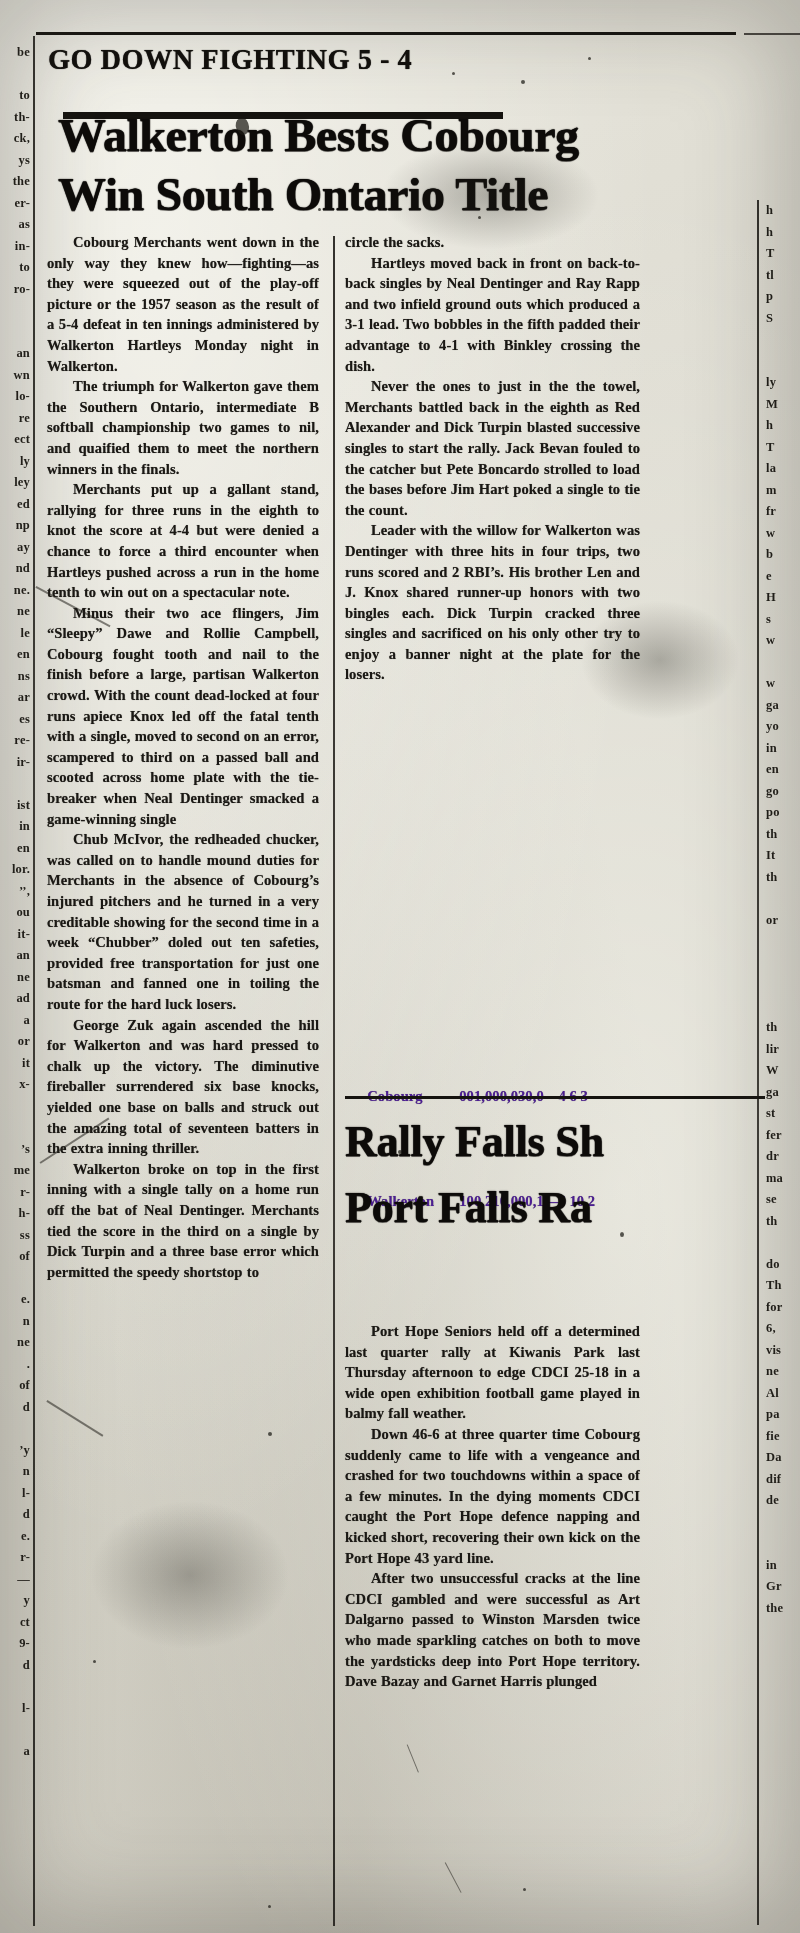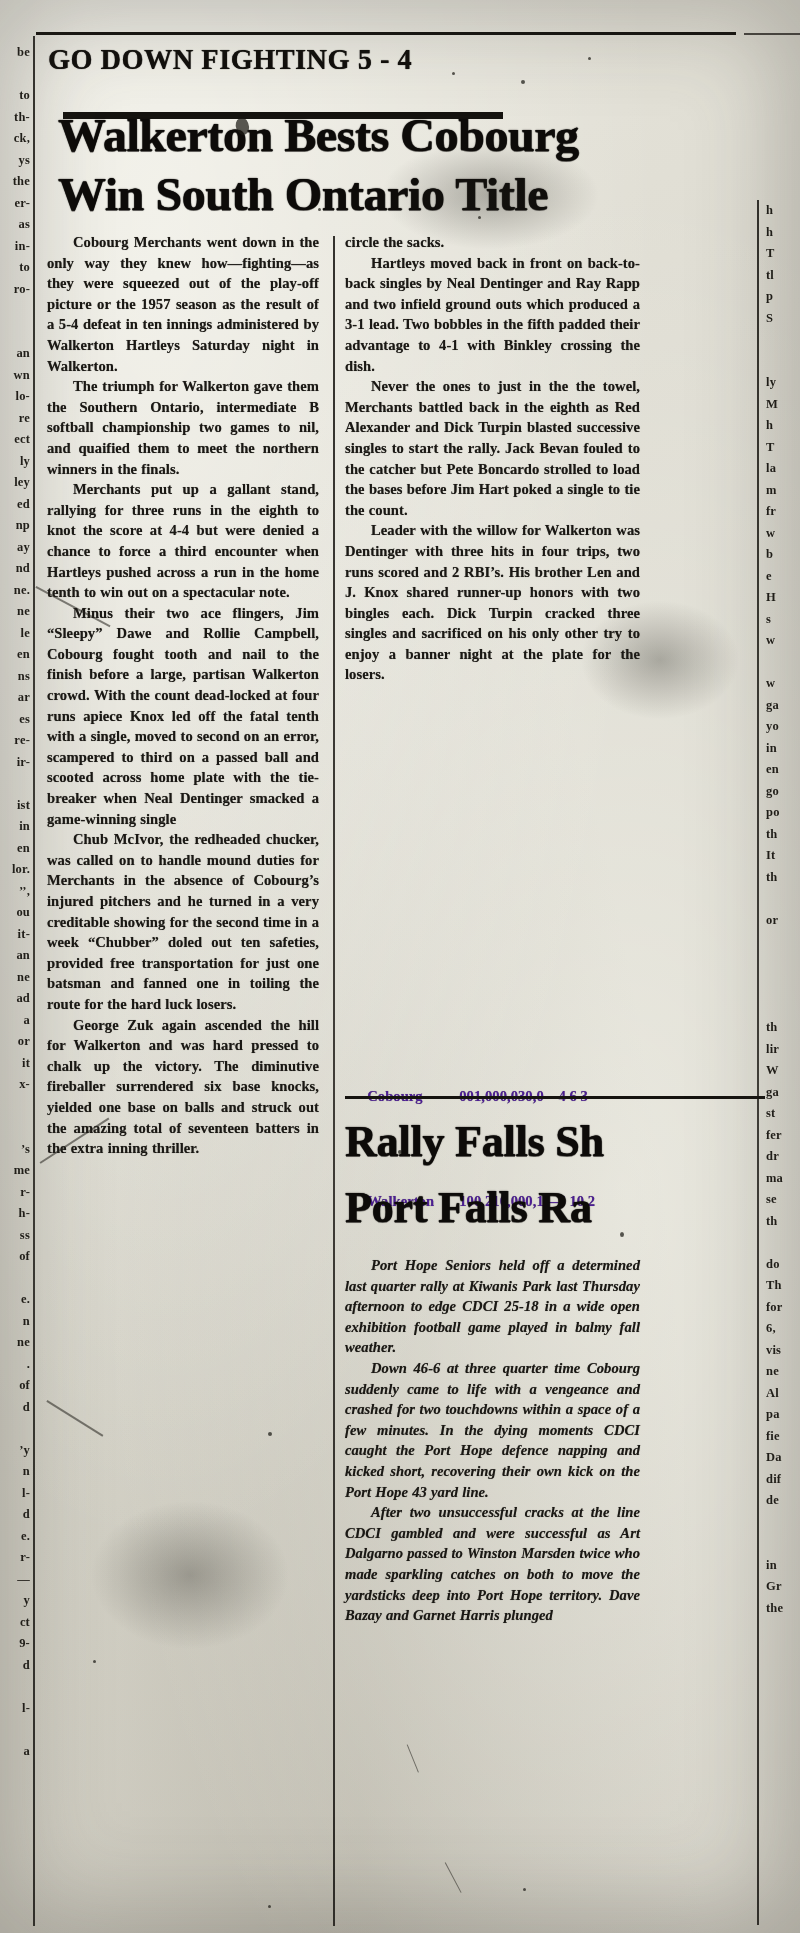--- a/index.html
+++ b/index.html
@@ -331,26 +331,27 @@
   <div class="col-rule" style="left:333px; top:236px; height:1690px;"></div>
 
   <div class="kicker" style="left:48px; top:42px;">GO DOWN FIGHTING 5 - 4</div>
 
   <div class="rule" style="left:63px; top:112px; width:440px; height:7px;"></div>
 
   <div class="hl hl-main" style="left:58px; top:108px;">Walkerton Bests Cobourg</div>
   <div class="hl hl-main" style="left:58px; top:167px;">Win South Ontario Title</div>
 
   <div class="col" style="left:47px; top:232px; width:272px;">
-    <p>Cobourg Merchants went down in the only way they knew how—fighting—as they were squeezed out of the play-off picture or the 1957 season as the result of a 5-4 defeat in ten innings administered by Walkerton Hartleys Saturday night in Walkerton.</p>
+    <p>Cobourg Merchants went down in the only way they knew how—fighting—as they were squeezed out of the play-off picture or the 1957 season as the result of a 5-4 defeat in ten innings administered by Walkerton Hartleys Monday night in Walkerton.</p>
     <p>The triumph for Walkerton gave them the Southern Ontario, intermediate B softball championship two games to nil, and quaified them to meet the northern winners in the finals.</p>
     <p>Merchants put up a gallant stand, rallying for three runs in the eighth to knot the score at 4-4 but were denied a chance to force a third encounter when Hartleys pushed across a run in the home tenth to win out on a spectacular note.</p>
     <p>Minus their two ace flingers, Jim “Sleepy” Dawe and Rollie Campbell, Cobourg fought tooth and nail to the finish before a large, partisan Walkerton crowd. With the count dead-locked at four runs apiece Knox led off the fatal tenth with a single, moved to second on an error, scampered to third on a passed ball and scooted across home plate with the tie-breaker when Neal Dentinger smacked a game-winning single</p>
     <p>Chub McIvor, the redheaded chucker, was called on to handle mound duties for Merchants in the absence of Cobourg’s injured pitchers and he turned in a very creditable showing for the second time in a week “Chubber” doled out ten safeties, provided free transportation for just one batsman and fanned one in toiling the route for the hard luck losers.</p>
     <p>George Zuk again ascended the hill for Walkerton and was hard pressed to chalk up the victory. The diminutive fireballer surrendered six base knocks, yielded one base on balls and struck out the amazing total of seventeen batters in the extra inning thriller.</p>
+    <p>Walkerton broke on top in the first inning with a single tally on a home run off the bat of Neal Dentinger. Merchants tied the score in the third on a single by Dick Turpin and a three base error which permitted the speedy shortstop to</p>
   </div>
 
   <div class="col" style="left:345px; top:232px; width:295px;">
     <p class="noindent">circle the sacks.</p>
     <p>Hartleys moved back in front on back-to-back singles by Neal Dentinger and Ray Rapp and two infield ground outs which produced a 3-1 lead. Two bobbles in the fifth padded their advantage to 4-1 with Binkley crossing the dish.</p>
     <p>Never the ones to just in the the towel, Merchants battled back in the eighth as Red Alexander and Dick Turpin blasted successive singles to start the rally. Jack Bevan fouled to the catcher but Pete Boncardo strolled to load the bases before Jim Hart poked a single to tie the count.</p>
     <p>Leader with the willow for Walkerton was Dentinger with three hits in four trips, two runs scored and 2 RBI’s. His brother Len and J. Knox shared runner-up honors with two bingles each. Dick Turpin cracked three singles and sacrificed on his only other try to enjoy a banner night at the plate for the losers.</p>
   </div>
 
   <div class="score" style="left:345px; top:1023px; width:300px;">
@@ -360,21 +361,21 @@
     <div>
       <span class="team">Walkerton</span><span class="line">100,210,000,1—5 10 2</span>
     </div>
   </div>
 
   <div class="rule" style="left:345px; top:1096px; width:420px; height:3px;"></div>
 
   <div class="hl hl-sec" style="left:345px; top:1116px;">Rally Falls Sh</div>
   <div class="hl hl-sec" style="left:345px; top:1182px;">Port Falls Ra</div>
 
-  <div class="col" style="left:345px; top:1255px; width:295px;font-style:italic;">
+  <div class="col" style="left:345px; top:1321px; width:295px;">
     <p>Port Hope Seniors held off a determined last quarter rally at Kiwanis Park last Thursday afternoon to edge CDCI 25-18 in a wide open exhibition football game played in balmy fall weather.</p>
     <p>Down 46-6 at three quarter time Cobourg suddenly came to life with a vengeance and crashed for two touchdowns within a space of a few minutes. In the dying moments CDCI caught the Port Hope defence napping and kicked short, recovering their own kick on the Port Hope 43 yard line.</p>
     <p>After two unsuccessful cracks at the line CDCI gambled and were successful as Art Dalgarno passed to Winston Marsden twice who made sparkling catches on both to move the yardsticks deep into Port Hope territory. Dave Bazay and Garnet Harris plunged</p>
   </div>
 
   <div class="speck" style="left:236px; top:118px; width:13px; height:17px; border-radius:50% 40% 55% 45%; transform:rotate(-22deg);"></div>
   <div class="speck" style="left:521px; top:80px; width:4px; height:4px;"></div>
   <div class="speck" style="left:588px; top:57px; width:3px; height:3px;"></div>
   <div class="speck" style="left:452px; top:72px; width:3px; height:3px;"></div>
   <div class="speck" style="left:318px; top:208px; width:3px; height:3px;"></div>

